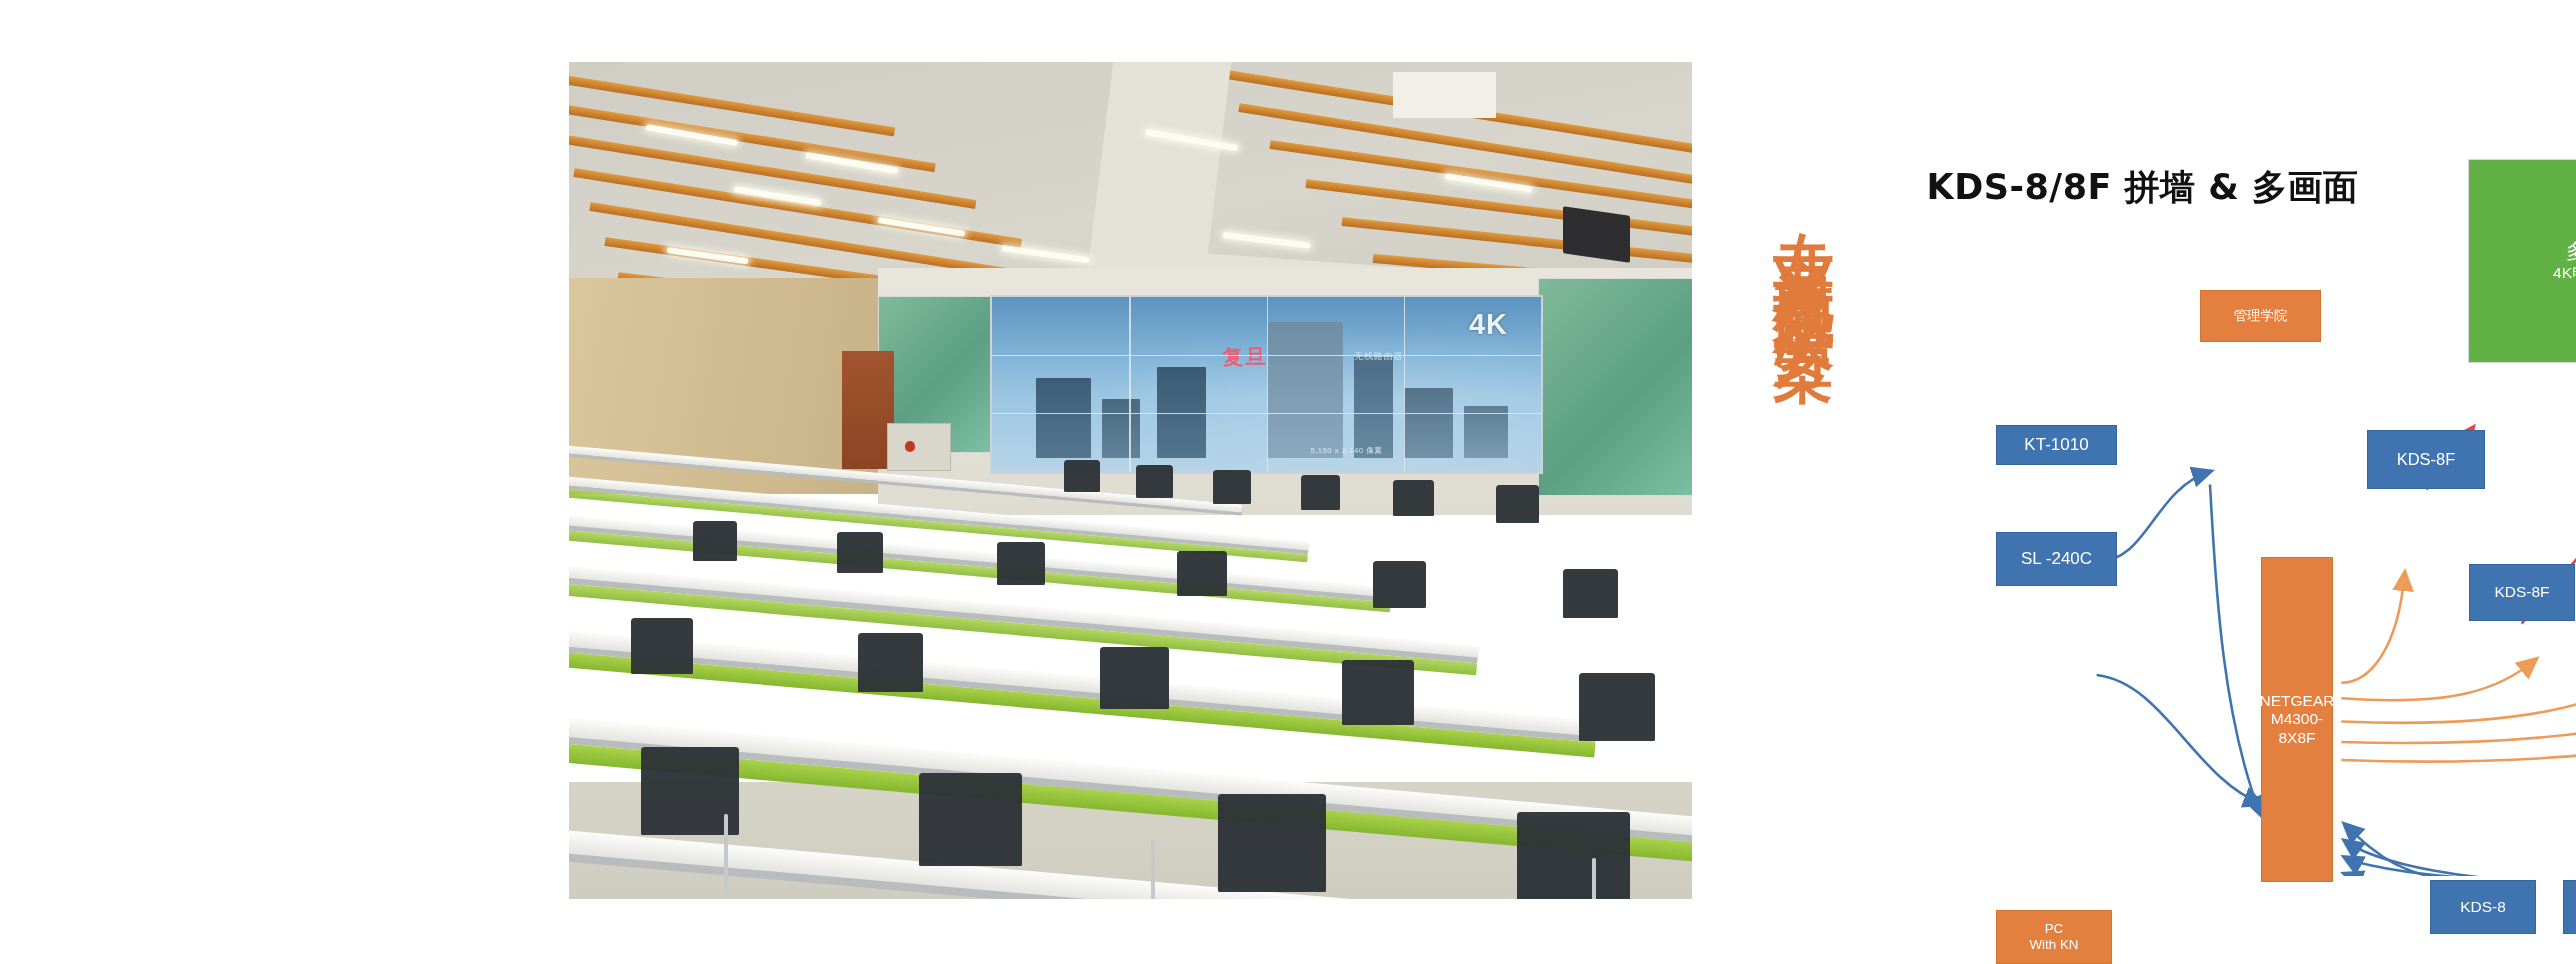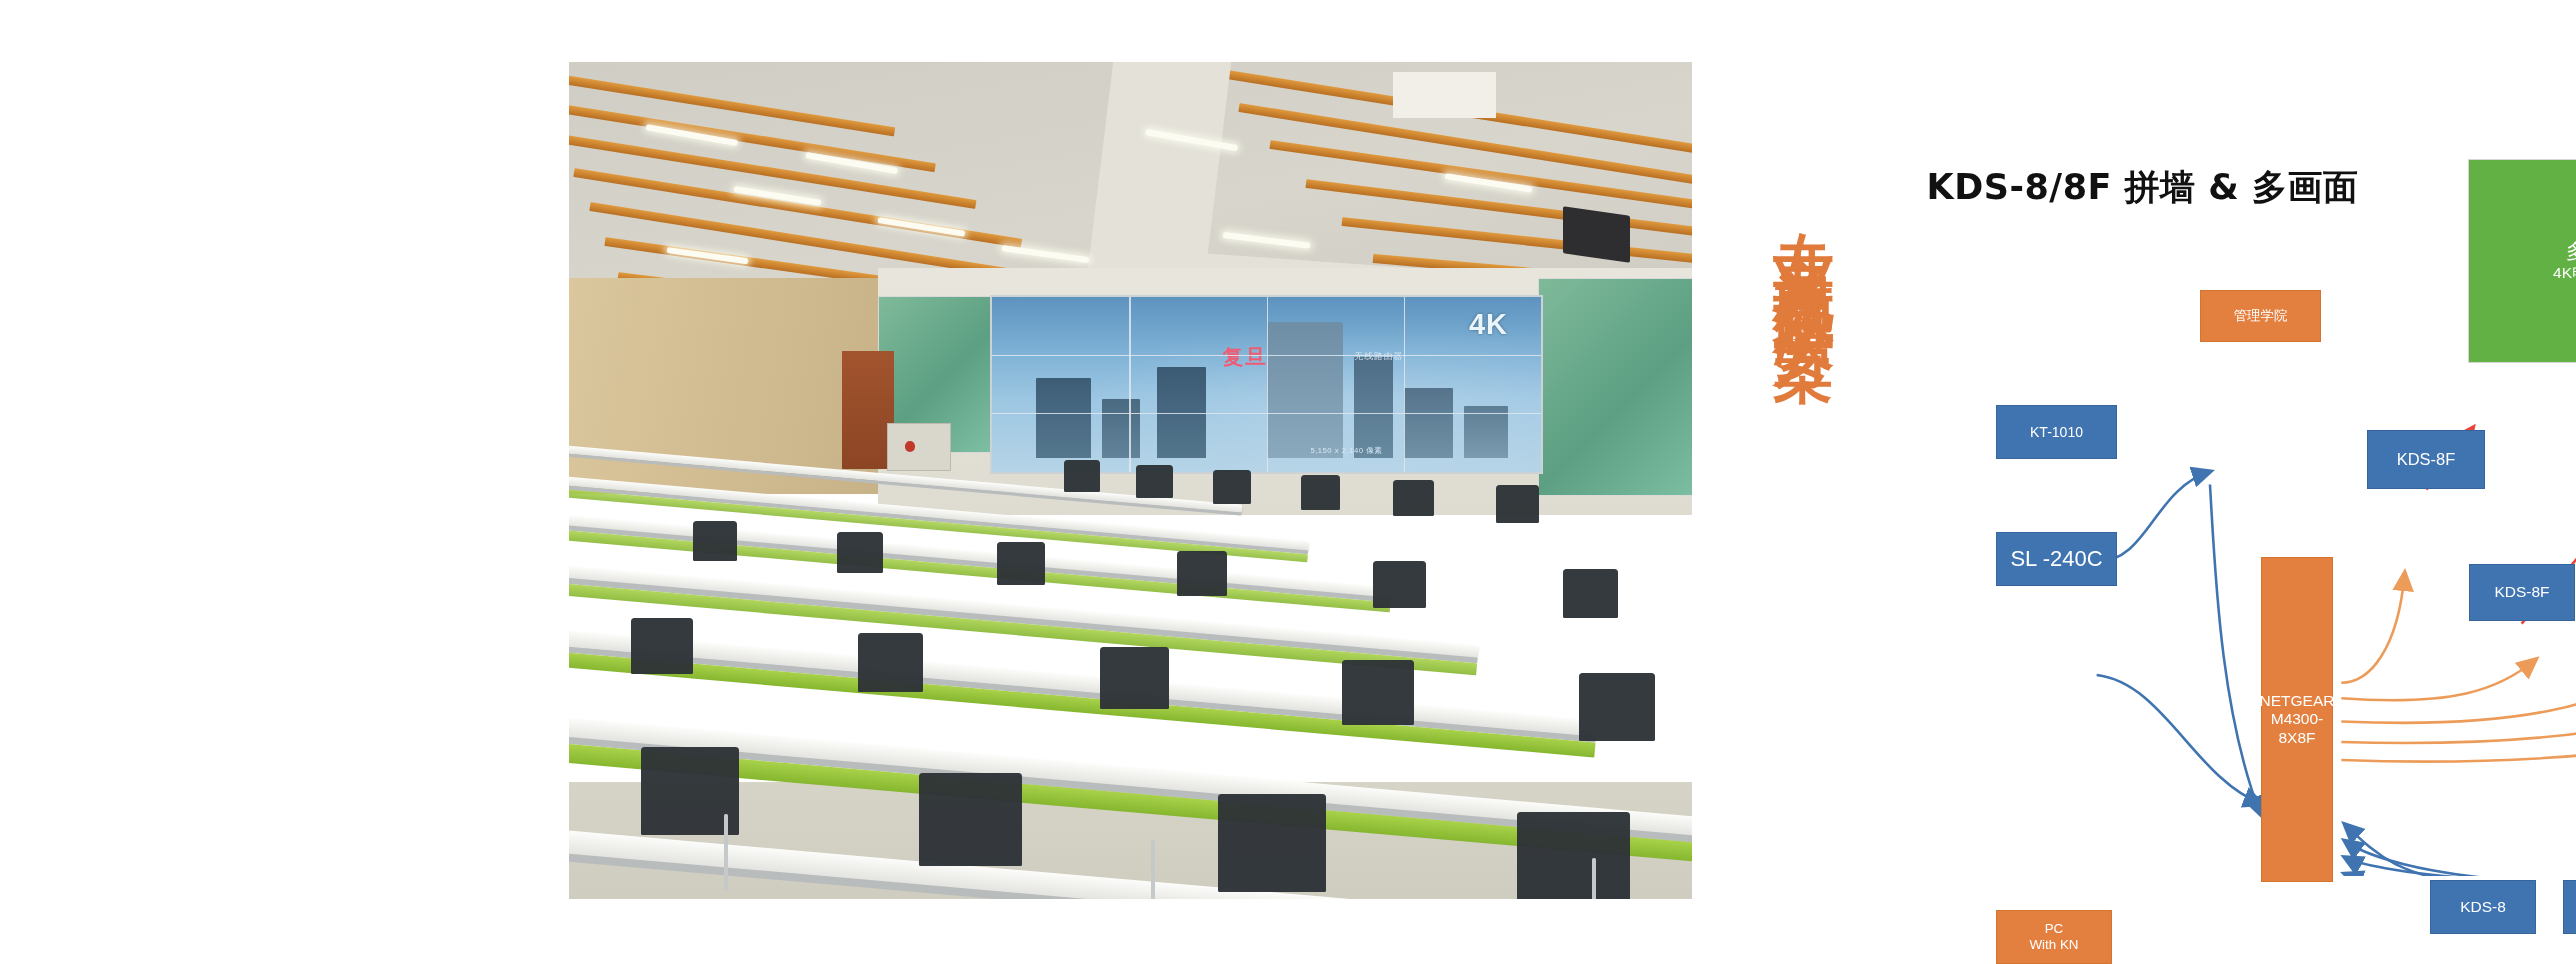--- a/index.html
+++ b/index.html
@@ -271,25 +271,25 @@
       <path d="M1636,1690 L1636,1560"></path>
       <path d="M1894,1690 L1894,1560"></path>
     </g>
   </svg>
 
   <div class="node n-greenbig" style="left:562px;top:30px;width:258px;height:204px">
     <div class="lbl-big">多画面</div>
     <div class="lbl-sm">4K电视机 - 1</div>
   </div>
 
-  <div class="node n-blue" style="left:90px;top:276px;width:121px;height:54px;font-size:14px">
+  <div class="node n-blue" style="left:90px;top:296px;width:121px;height:40px;font-size:17px">
     <span>KT-1010</span>
   </div>
 
-  <div class="node n-blue" style="left:90px;top:403px;width:121px;height:54px;font-size:22px">
+  <div class="node n-blue" style="left:90px;top:403px;width:121px;height:54px;font-size:17px">
     <span>SL -240C</span>
   </div>
 
   <div class="node n-orange" style="left:294px;top:161px;width:121px;height:52px;font-size:13.4px">
     <span>管理学院</span>
   </div>
 
   <div class="node n-orange" style="left:90px;top:781px;width:116px;height:54px;font-size:13.4px">
     <span>PC</span>
     <span>With KN</span>

